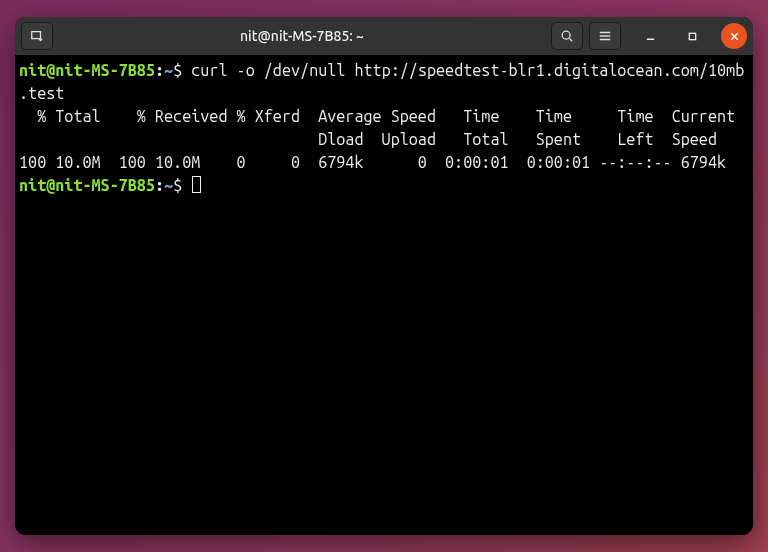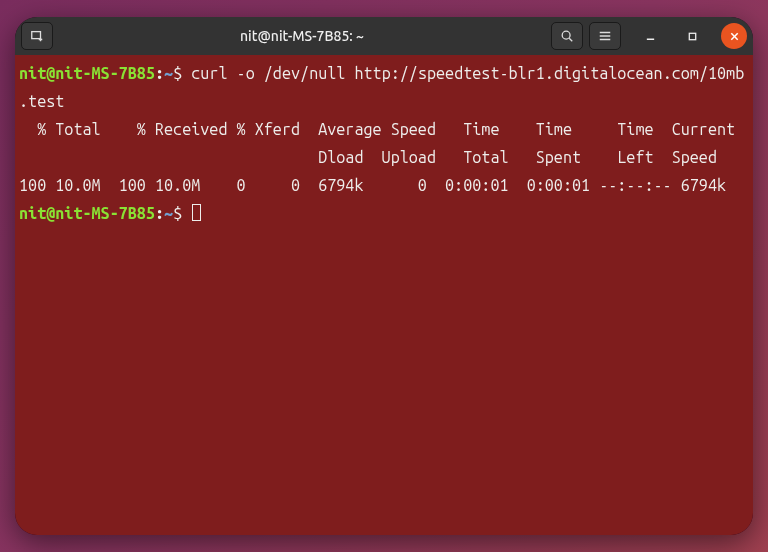--- a/index.html
+++ b/index.html
@@ -11,21 +11,21 @@
       overflow: hidden;
       position: relative;
     }
     .window {
       position: absolute;
       left: 15px;
       top: 17px;
       width: 738px;
       height: 518px;
       background: #2c001e;
-      border-radius: 22px;
+      border-radius: 11px;
       overflow: hidden;
       box-shadow: 0 8px 30px rgba(0,0,0,0.5);
       display: flex;
       flex-direction: column;
     }
     .titlebar {
       height: 38px;
       background: #333333;
       display: flex;
       align-items: center;
@@ -60,25 +60,25 @@
       align-items: center;
       justify-content: center;
       margin-left: 10px;
       color: #eee;
     }
     .win-ctrl.plain { background: transparent; }
     .win-ctrl.close { background: #e95420; color: #fff; }
     .win-ctrl svg { width: 11px; height: 11px; }
     .terminal {
       flex: 1;
-      background: #7f1d1d;
+      background: #000000;
       padding: 4px 4px;
       font-family: "Ubuntu Mono", "DejaVu Sans Mono", Menlo, Consolas, monospace;
       font-size: 16.2px;
-      line-height: 28px;
+      line-height: 23px;
       color: #eeeeec;
       white-space: pre;
       overflow: hidden;
     }
     .user { color: #8ae234; font-weight: bold; }
     .colon { color: #eeeeec; font-weight: bold; }
     .path { color: #729fcf; font-weight: bold; }
     .dollar { color: #eeeeec; }
     .cursor {
       display: inline-block;

